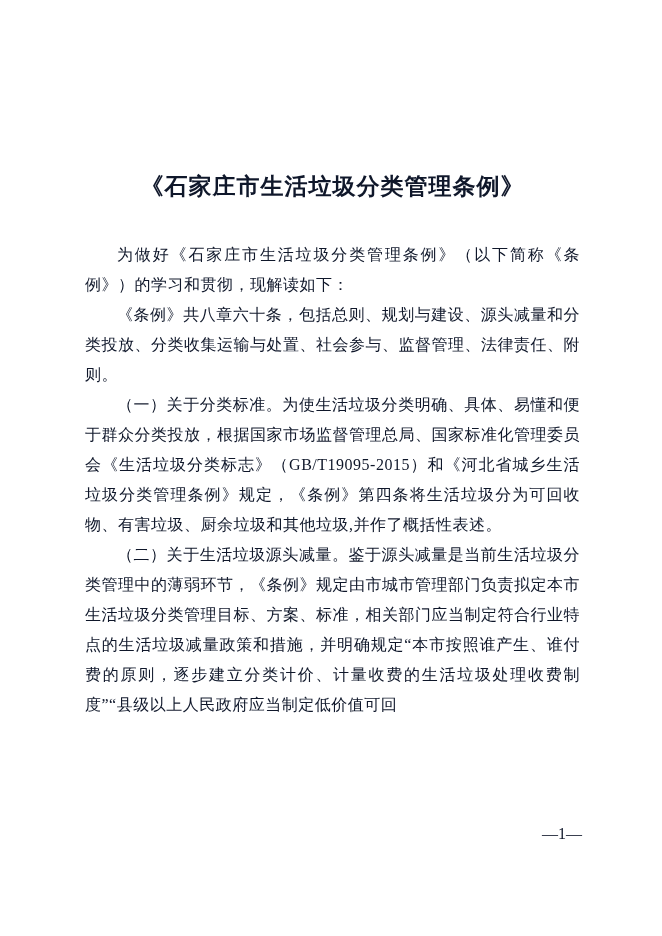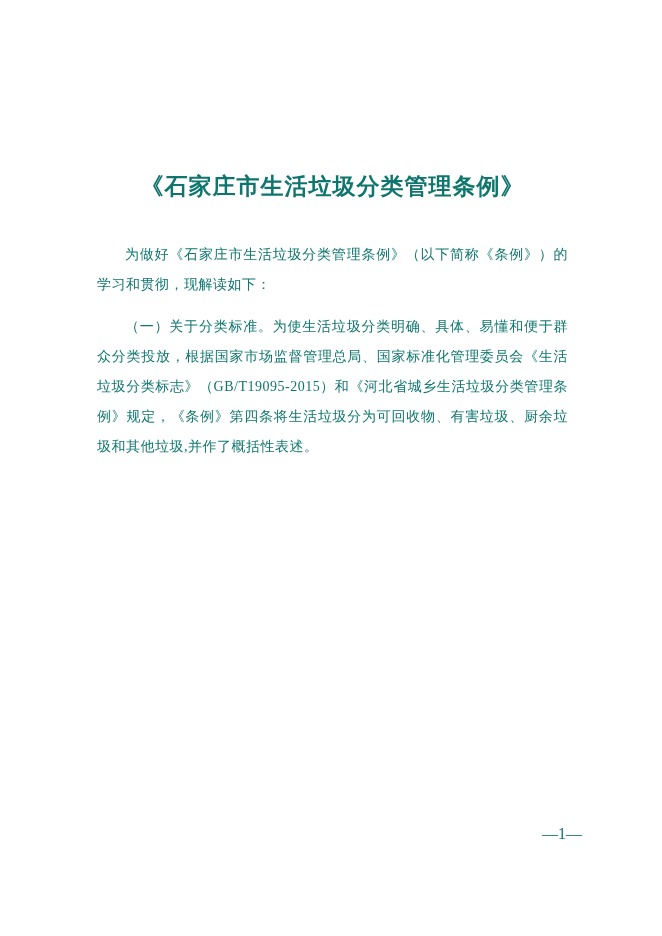--- a/index.html
+++ b/index.html
@@ -8,37 +8,37 @@
     background: #ffffff;
   }
   .page {
     position: relative;
     width: 662px;
     height: 936px;
     background: #ffffff;
     box-sizing: border-box;
     padding: 170px 82px 0 85px;
     font-family: "Liberation Serif", "DejaVu Serif", serif;
-    color: #0f766e;
+    color: #0f172a;
     overflow: hidden;
   }
   .title {
     margin: 0 0 36px 0;
     text-align: center;
     font-size: 23px;
     font-weight: bold;
     line-height: 34px;
   }
   .title-line {
     display: block;
     letter-spacing: 1px;
   }
   .doc-body p {
-    margin: 12px;
-    font-size: 14px;
+    margin: 0;
+    font-size: 16px;
     line-height: 30px;
     text-align: justify;
     text-justify: inter-ideograph;
     text-indent: 2em;
     letter-spacing: 0.5px;
   }
   .footer {
     position: absolute;
     top: 824px;
     right: 80px;
@@ -50,20 +50,22 @@
 <body>
 
 <div class="page">
 
   <h1 class="title">
     <span class="title-line">《石家庄市生活垃圾分类管理条例》</span>
   </h1>
 
   <div class="doc-body">
     <p>为做好《石家庄市生活垃圾分类管理条例》（以下简称《条例》）的学习和贯彻，现解读如下：</p>
+    <p>《条例》共八章六十条，包括总则、规划与建设、源头减量和分类投放、分类收集运输与处置、社会参与、监督管理、法律责任、附则。</p>
     <p>（一）关于分类标准。为使生活垃圾分类明确、具体、易懂和便于群众分类投放，根据国家市场监督管理总局、国家标准化管理委员会《生活垃圾分类标志》（GB/T19095-2015）和《河北省城乡生活垃圾分类管理条例》规定，《条例》第四条将生活垃圾分为可回收物、有害垃圾、厨余垃圾和其他垃圾,并作了概括性表述。</p>
+    <p>（二）关于生活垃圾源头减量。鉴于源头减量是当前生活垃圾分类管理中的薄弱环节，《条例》规定由市城市管理部门负责拟定本市生活垃圾分类管理目标、方案、标准，相关部门应当制定符合行业特点的生活垃圾减量政策和措施，并明确规定“本市按照谁产生、谁付费的原则，逐步建立分类计价、计量收费的生活垃圾处理收费制度”“县级以上人民政府应当制定低价值可回</p>
   </div>
 
   <div class="footer">
     <span>—1—</span>
   </div>
 
 </div>
 
 </body></html>

